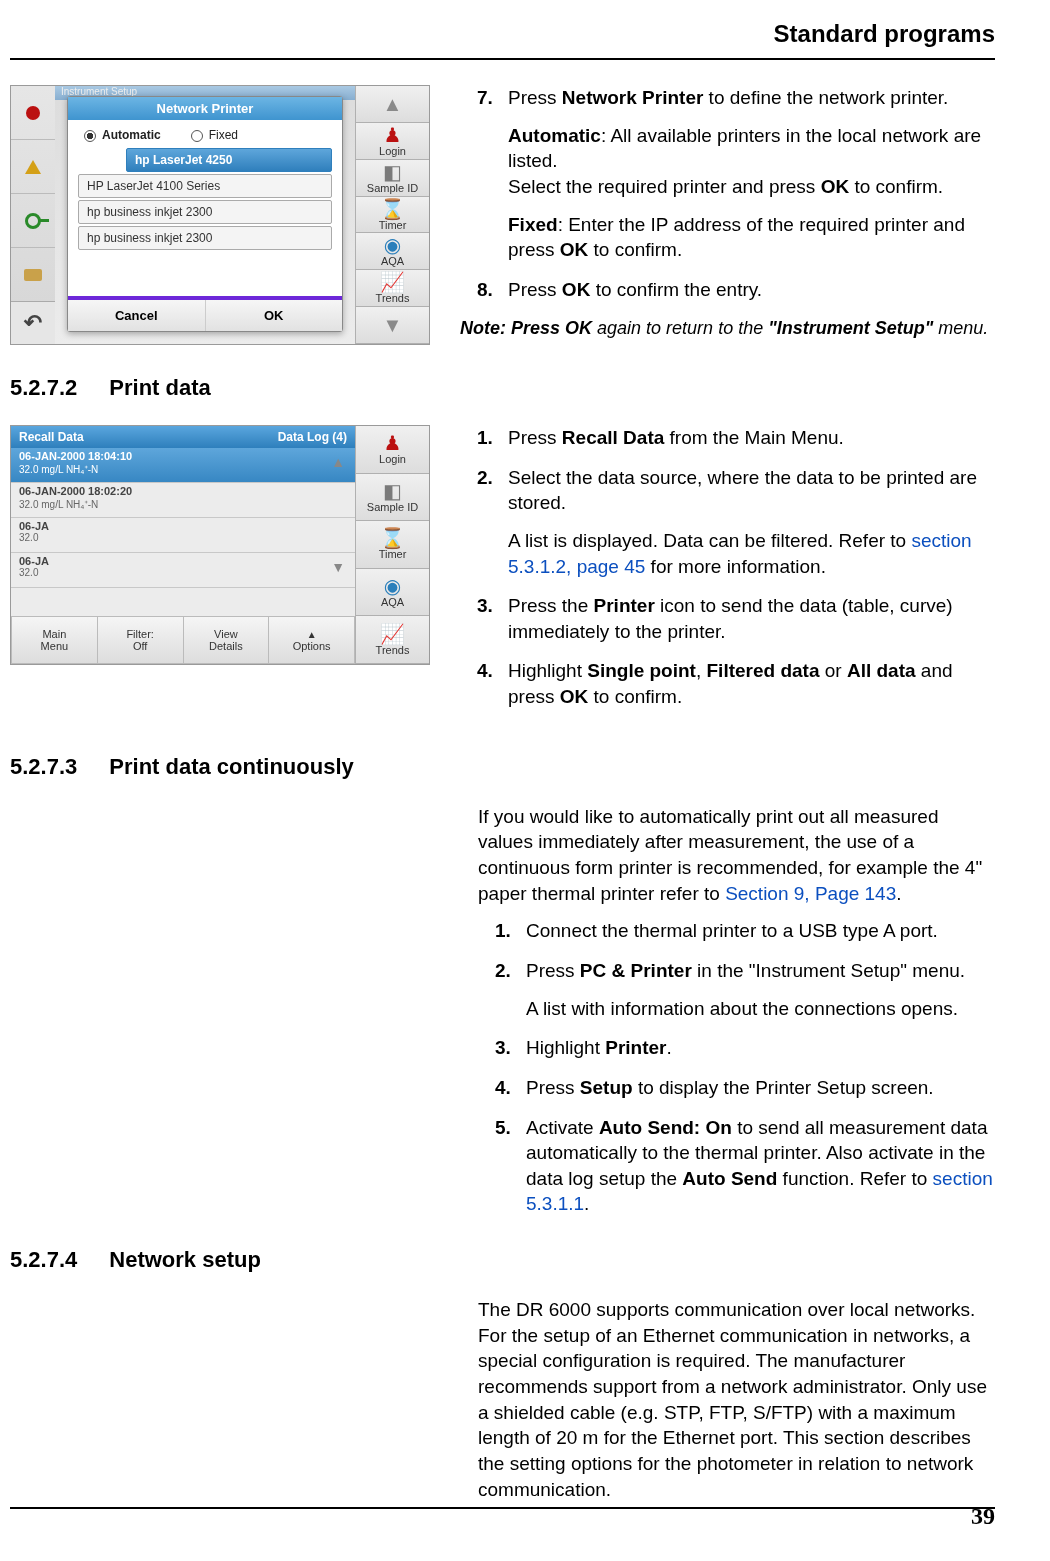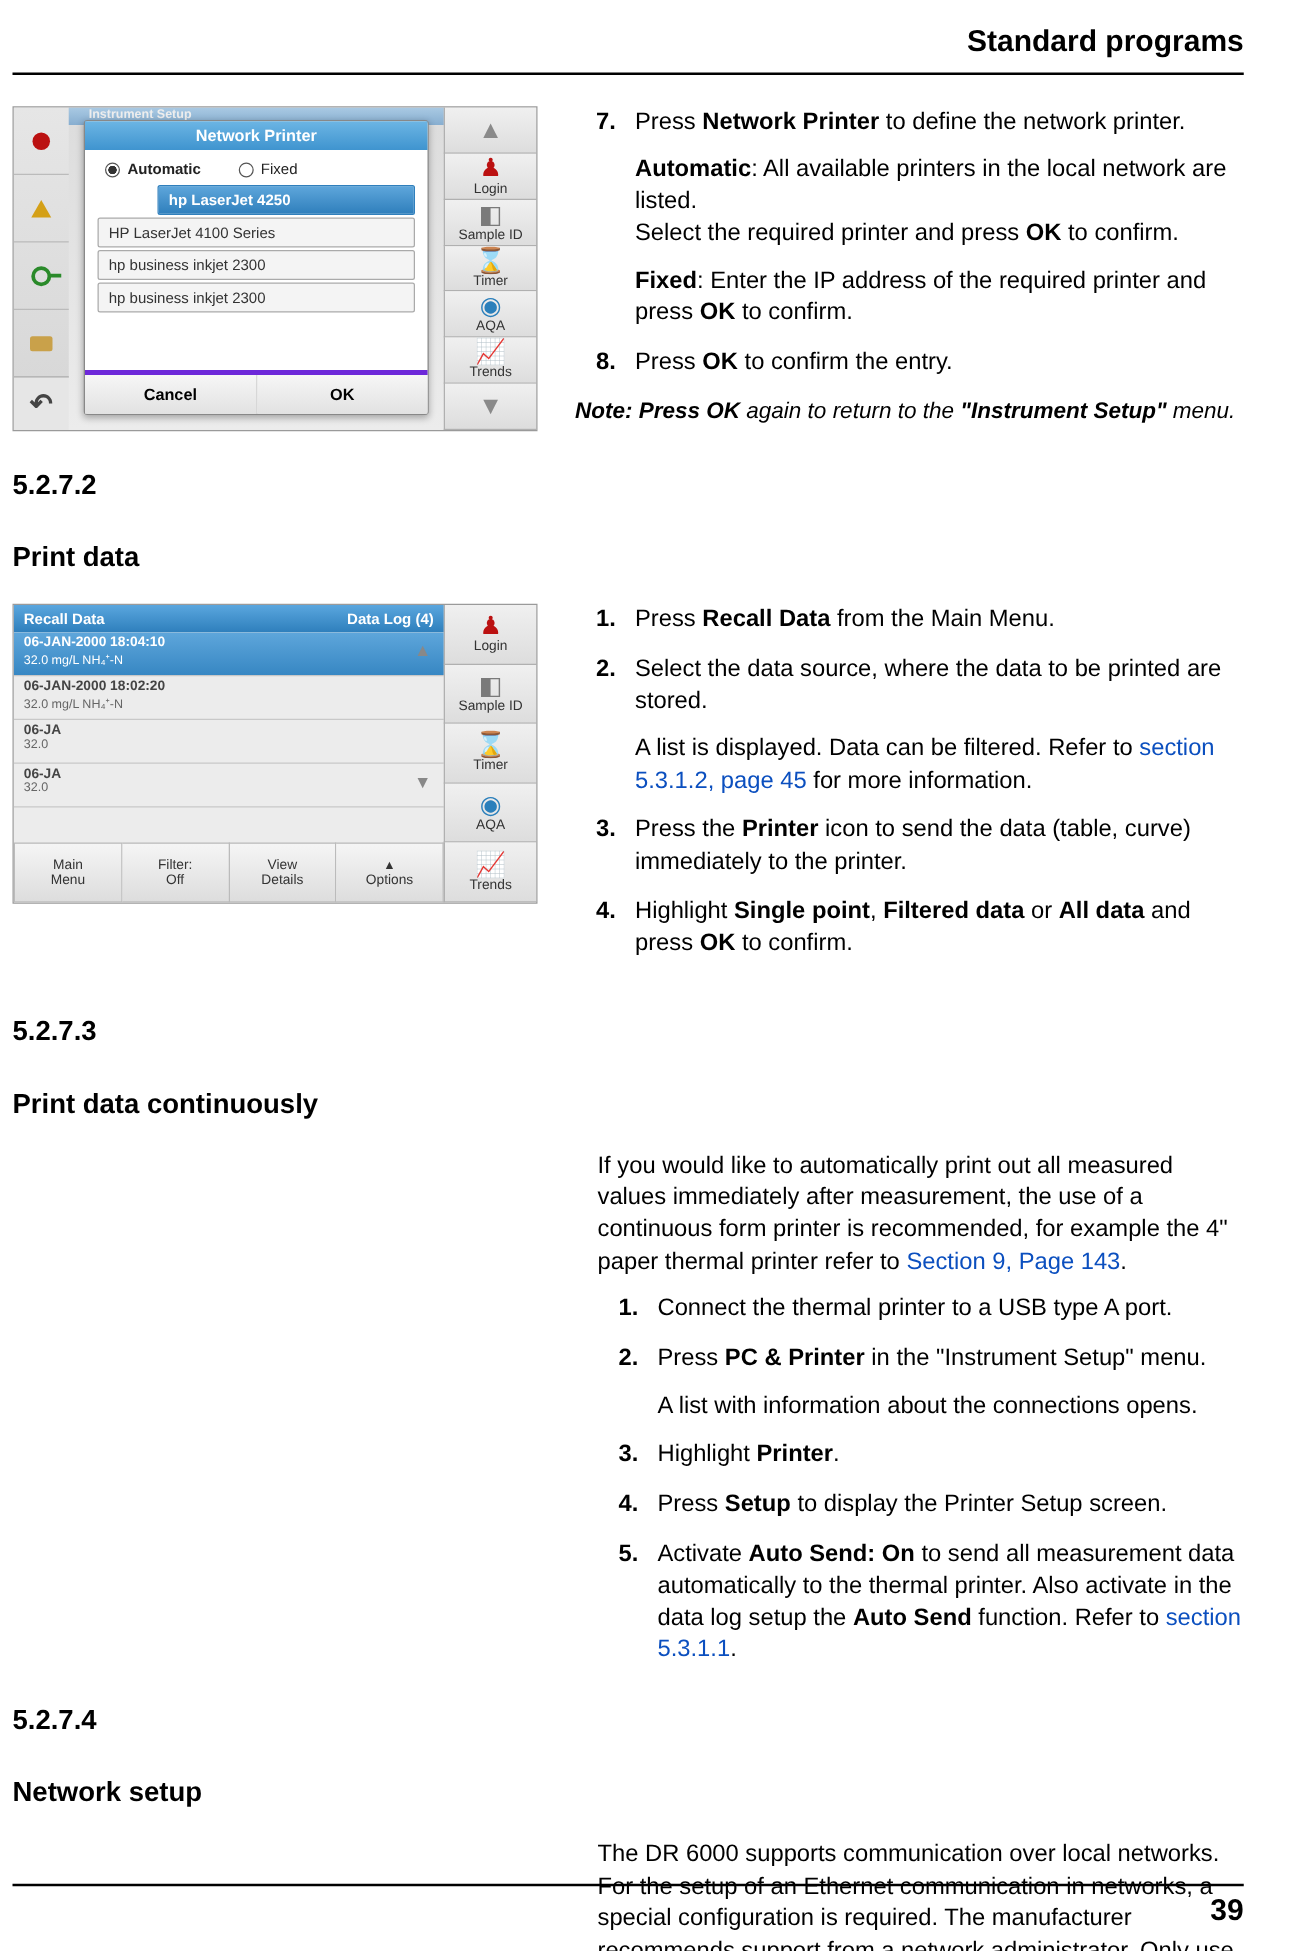--- a/index.html
+++ b/index.html
@@ -112,22 +112,22 @@
   .dlg-buttons{
     display:flex; border-top:4px solid #6d28d9;
   }
   .dlg-btn{
     flex:1; text-align:center; padding:8px 0; font-size:13px; font-weight:bold;
     background:linear-gradient(#f6f6f6,#e2e2e2); border-right:1px solid #ccc;
   }
   .dlg-btn:last-child{border-right:none;}
   .blur-title{
     position:absolute; left:44px; right:74px; top:0; height:14px;
-    background:linear-gradient(#a9c9e3,#87aed0); font-size:10px; color:#eee; padding-left:16px;
-    white-space:nowrap; overflow:hidden;font-weight:bold;
+    background:linear-gradient(#a9c9e3,#87aed0); font-size:10px; color:#eee; padding-left:6px;
+    white-space:nowrap; overflow:hidden;
   }
   
   .fig2 .hdr{
     position:absolute; left:0;right:74px;top:0;height:22px;
     background: linear-gradient(#5aa6de,#2e7fbc);
     color:#fff; font-size:12px; font-weight:bold;
     display:flex;justify-content:space-between;align-items:center;
     padding:0 8px;
   }
   .fig2 .log-area{
@@ -191,39 +191,39 @@
     font-style: italic;
     margin: 8px 0 0 0;
     font-size: 18px;
   }
   .sec-head {
     font-size: 22px;
     font-weight: bold;
     margin: 30px 0 24px 0;
     display: flex;
     gap: 32px;
-    flex-direction: column;
   }
   .link { color: #0b4fbf; }
   .block {
     margin-left: 468px;
     font-size: 19px;
     line-height: 1.35;
     margin-top: 24px;
   }
   .foot-rule {
     position: absolute;
     left: 10px; right: 55px; bottom: 52px;
     border-top: 2px solid #000;
   }
   .page-num {
     position: absolute;
-    right: 55px; bottom: 18px;
+    right: 55px; bottom: 31px;
     font-weight: bold;
     font-size: 24px;
+    font-family: Liberation Serif, serif;
   }
   b { font-weight: bold; }
 </style>
 </head>
 <body>
 
 <div class="page">
 
   <div class="running-head">Standard programs</div>
   <hr class="head-rule">

